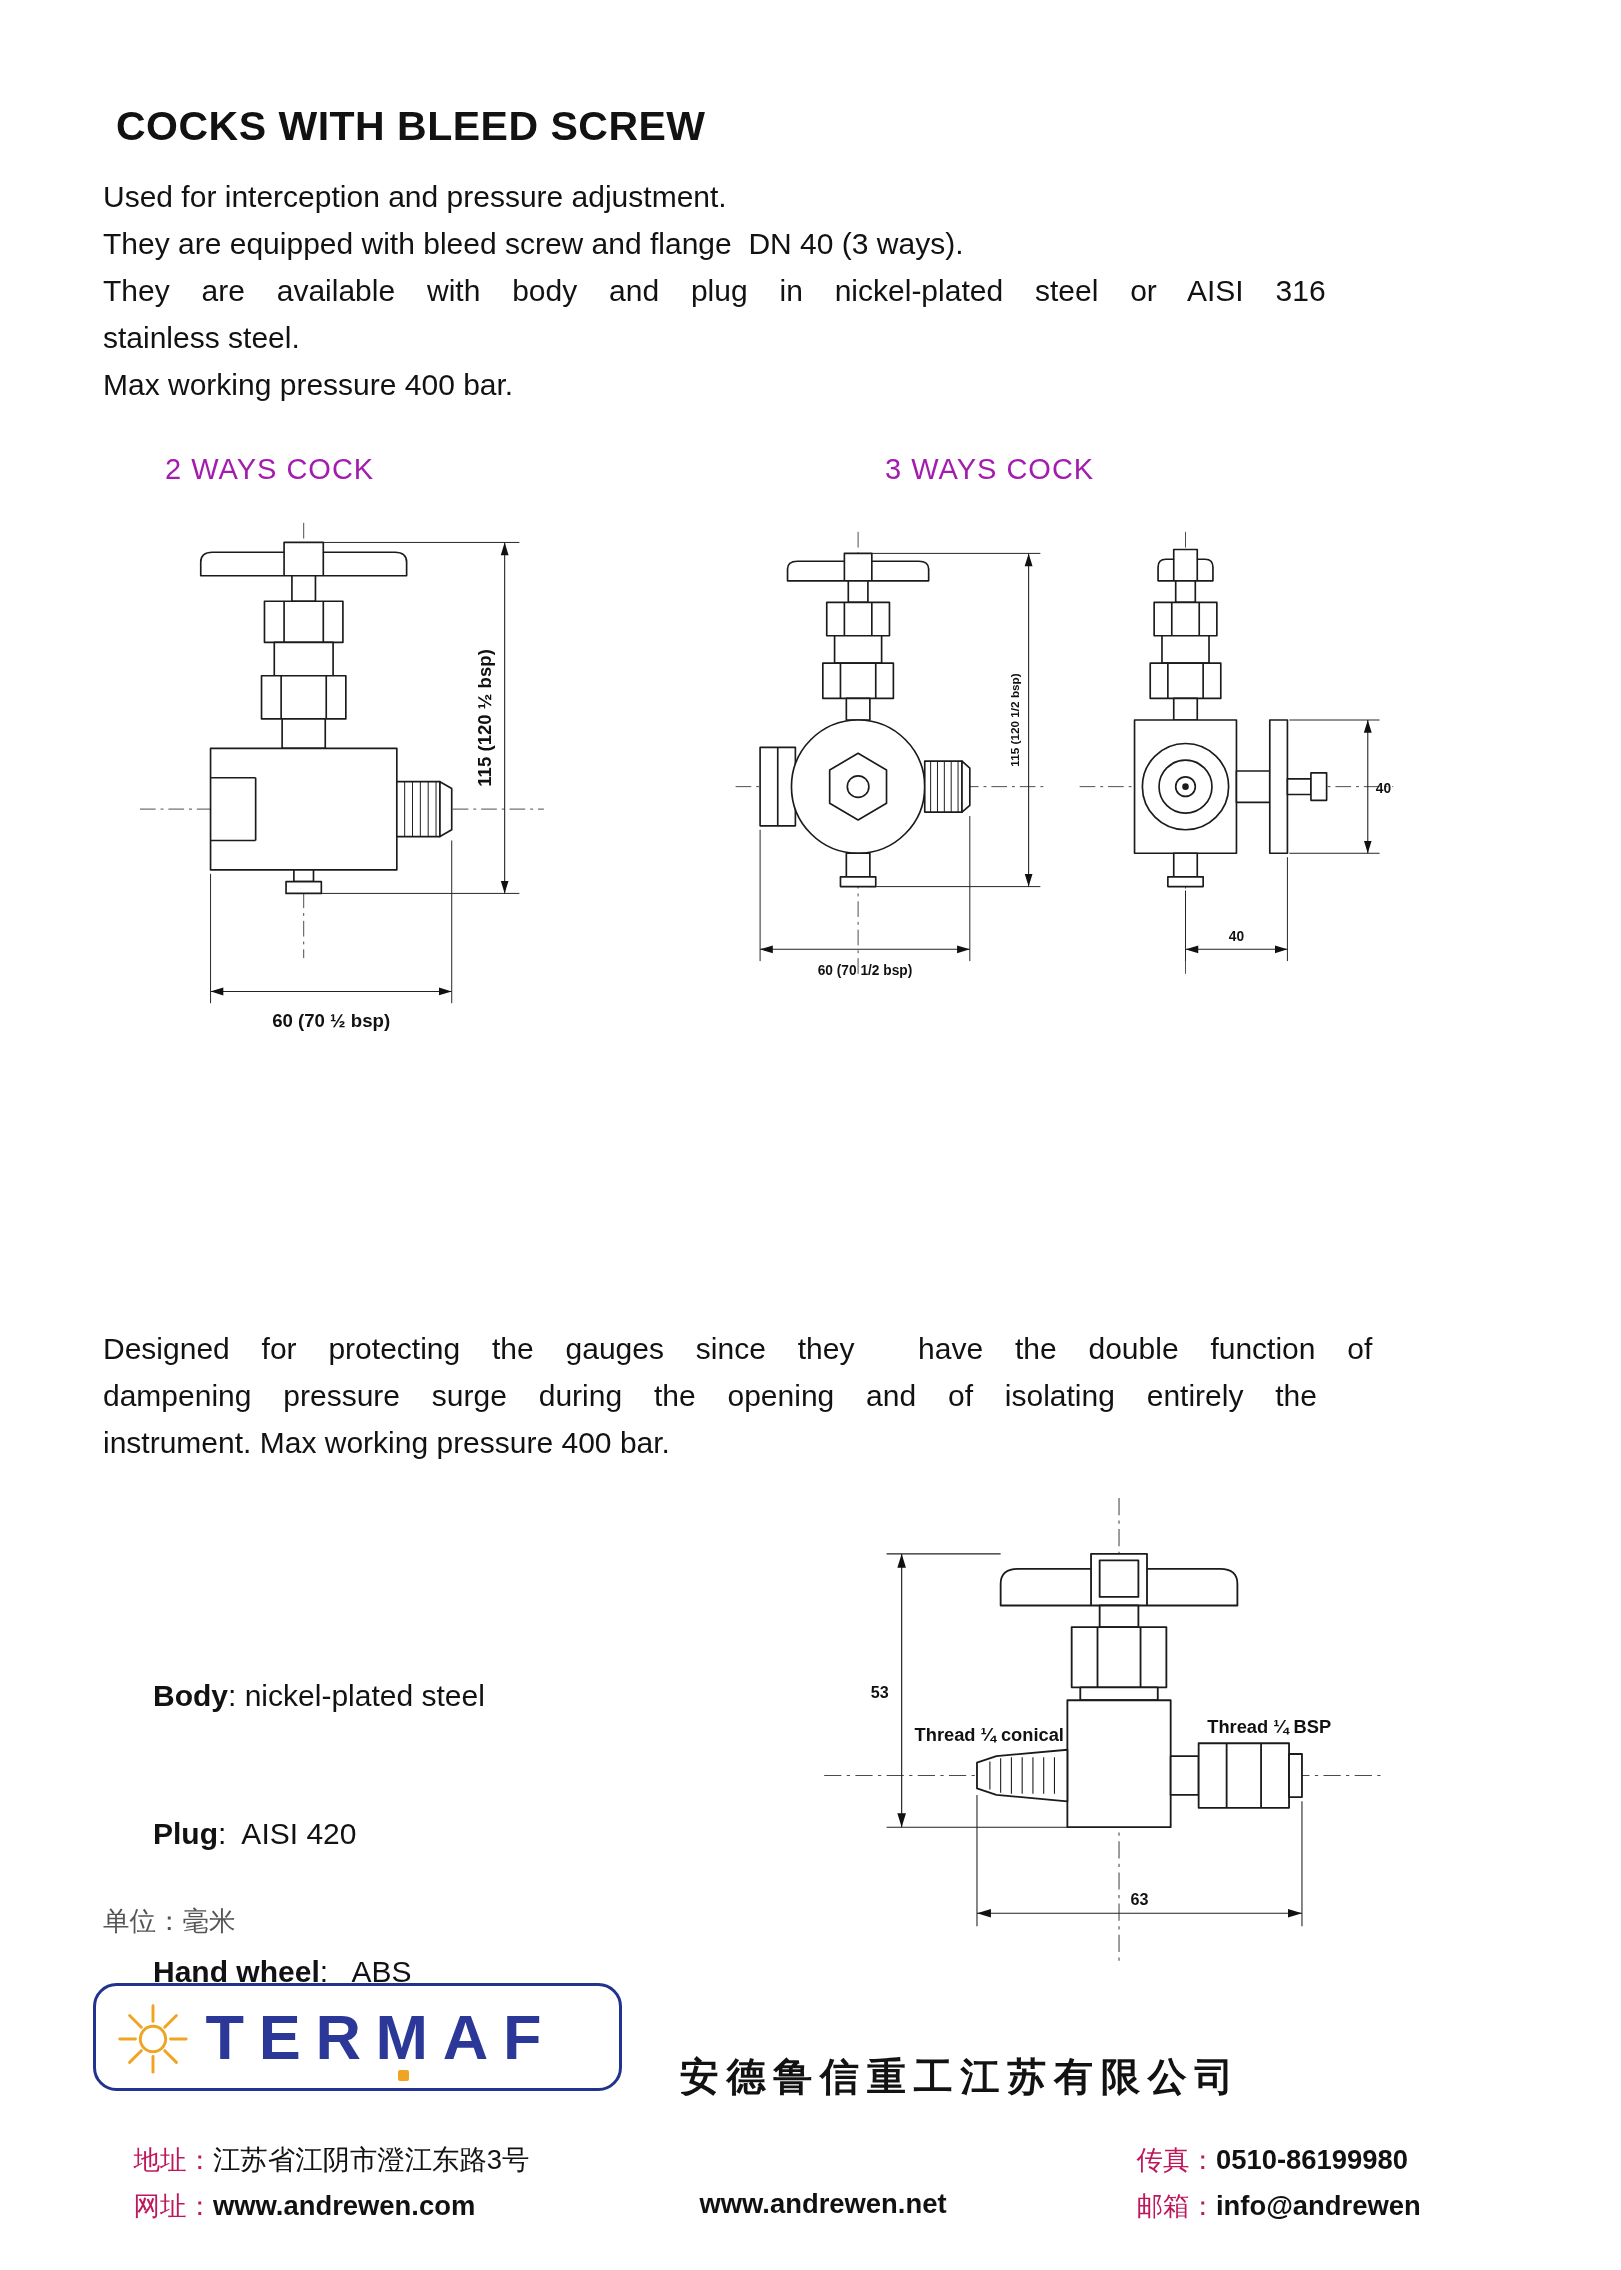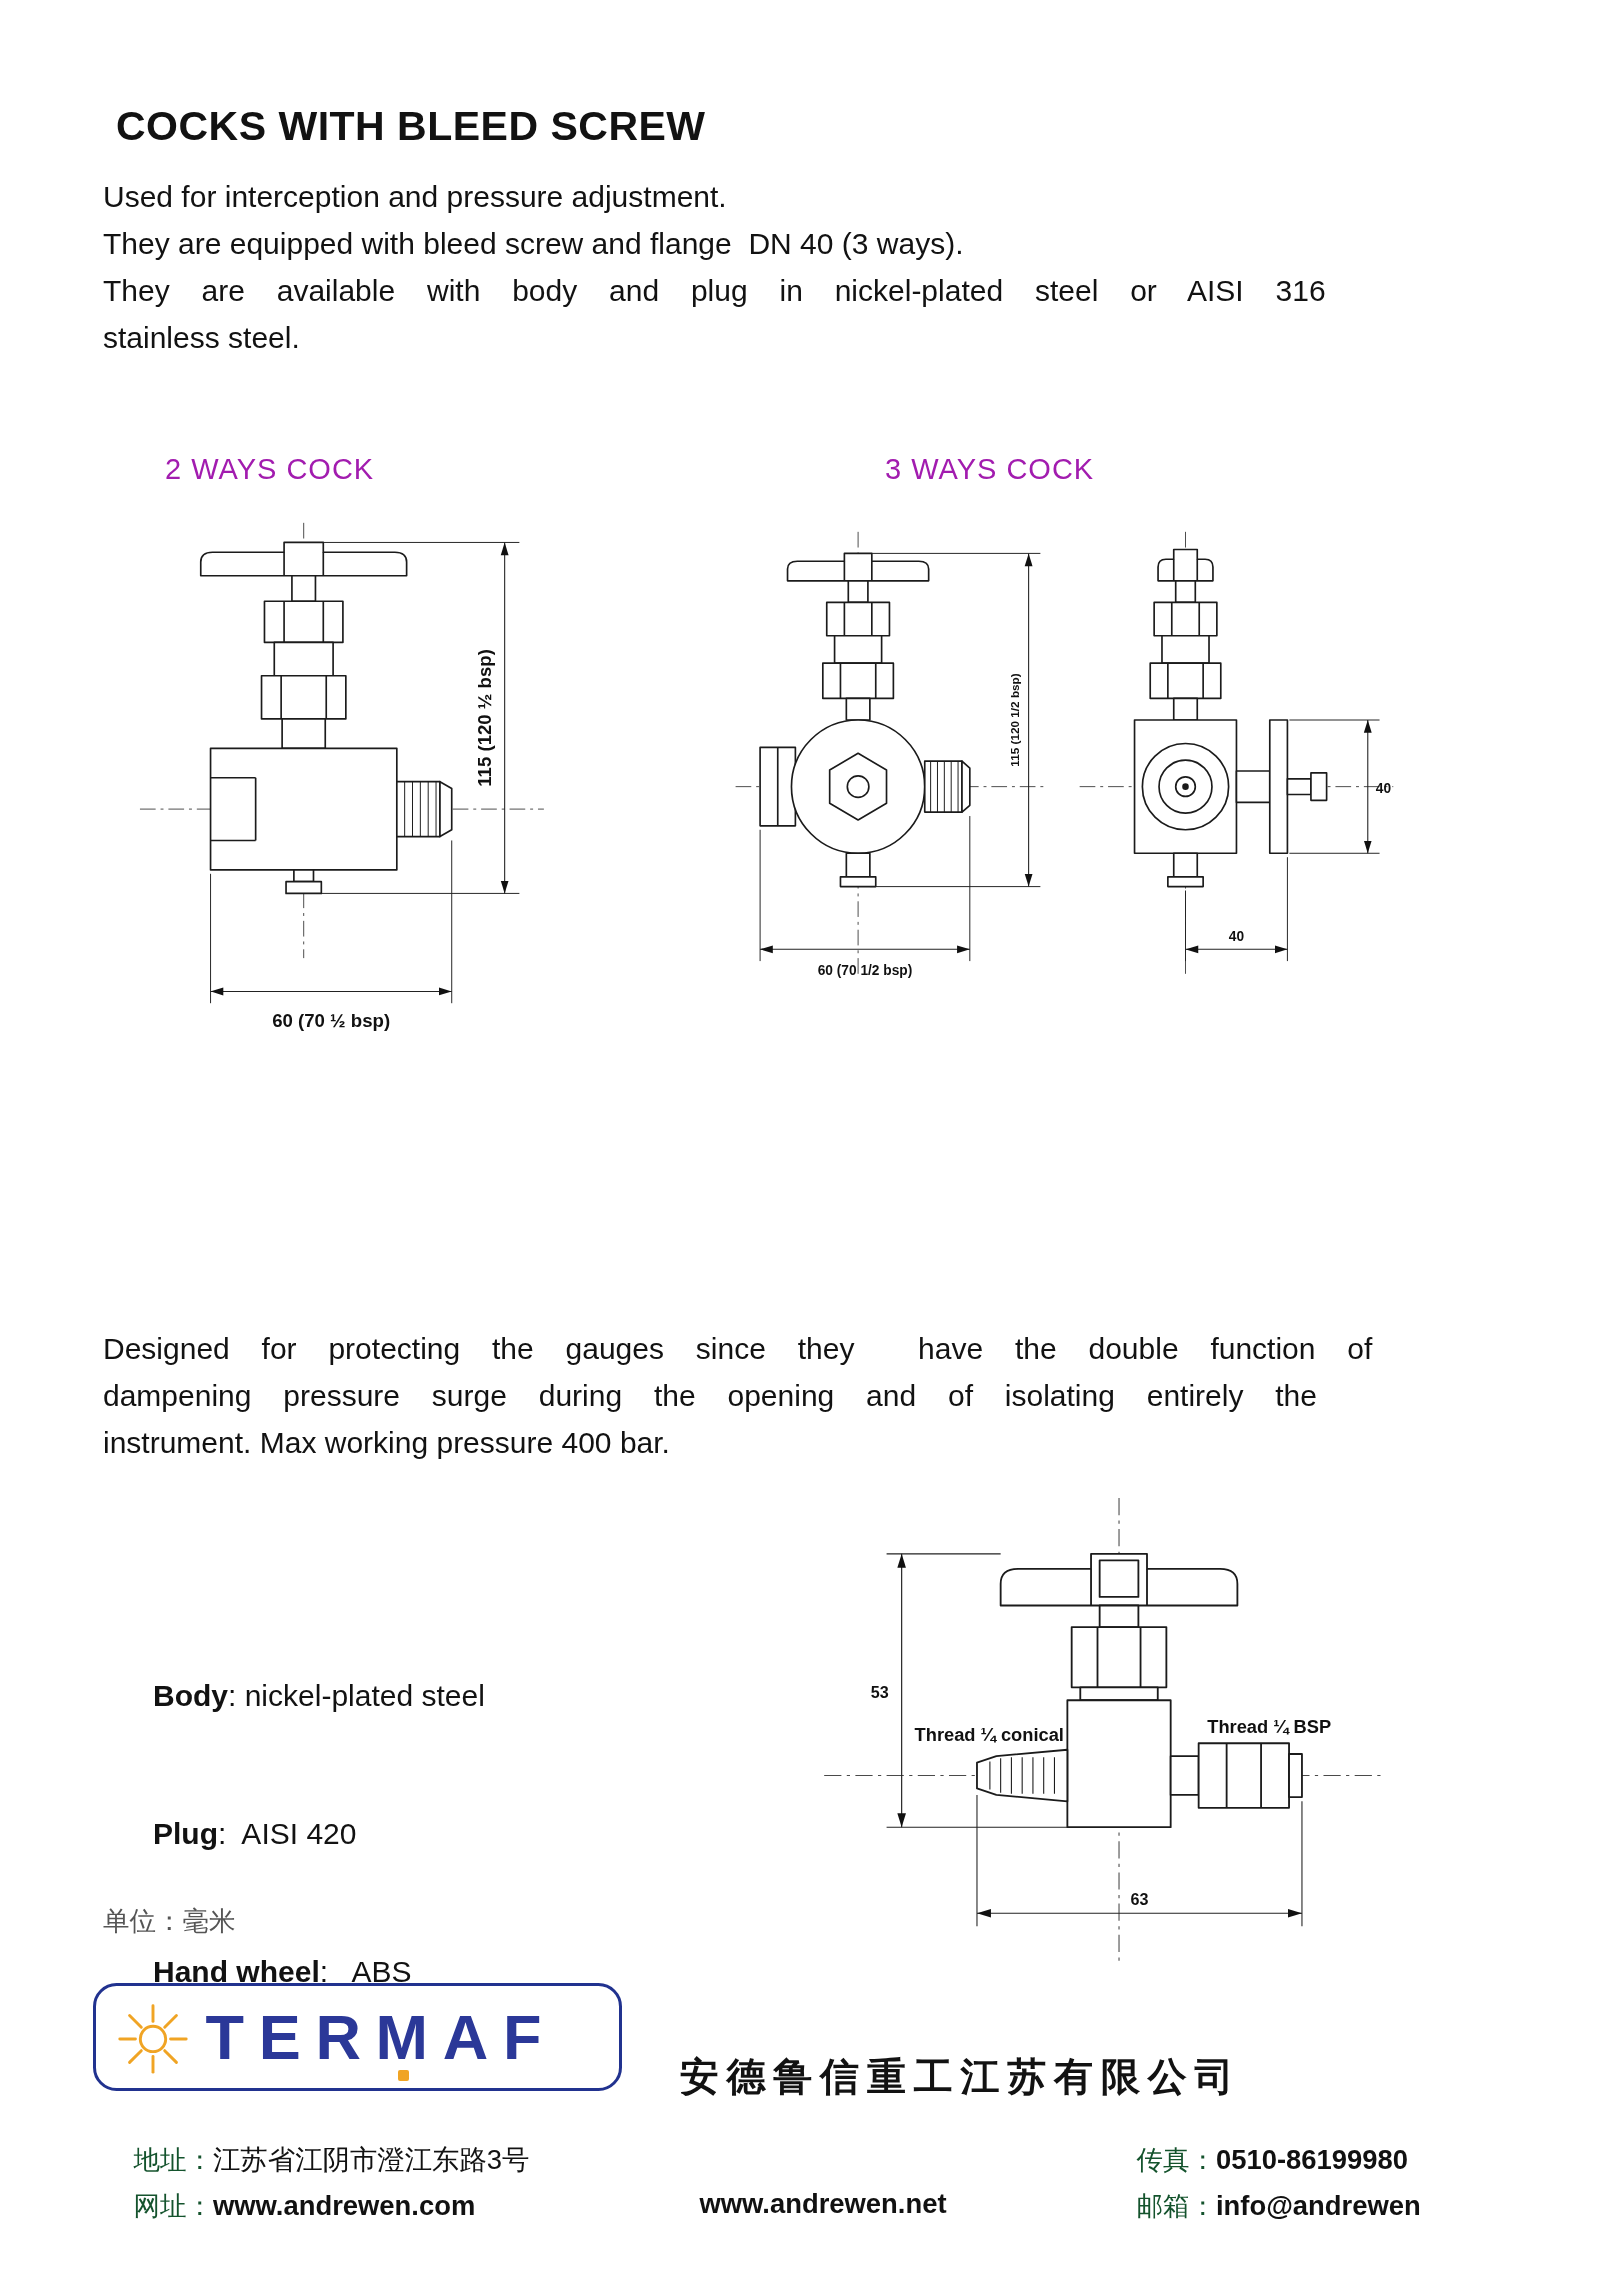--- a/index.html
+++ b/index.html
@@ -36,35 +36,36 @@
     border:3.9px solid #21328f; border-radius:23.5px;
     display:flex; align-items:center; padding-left:15.7px; gap:11.8px;
   }
   .logo-text { font-size:63px; font-weight:800; color:#2b3898; letter-spacing:14.7px; }
   .logo-dot { position:absolute; left:302px; top:84px; width:10.8px; height:10.8px; background:#f0a424; border-radius:2px; }
 
   .company-cn { left:647px; top:2050px; width:627px; text-align:center;
     font-size:39px; font-weight:bold; letter-spacing:7.8px; white-space:nowrap; }
 
   .footer-seg { font-size:27.4px; white-space:pre-wrap; }
-  .footer-label { font-size:26.5px; color:#14532d; }
+  .footer-label { font-size:26.5px; color:#be185d; }
   .footer-strong { font-weight:bold; color:#111; }
 </style>
 </head>
 <body>
 
 <div class="page">
 
   <div class="abs doc-title" style="left:116px; top:103px;">COCKS WITH BLEED SCREW</div>
 
   <div class="abs" style="left:103px; top:173px; width:1431px;">
     <div class="body-line">Used for interception and pressure adjustment.</div>
     <div class="body-line">They are equipped with bleed screw and flange&nbsp; DN 40 (3 ways).</div>
     <div class="body-line jline">They are available with body and plug in nickel-plated steel or AISI 316</div>
     <div class="body-line">stainless steel.</div>
+    <div class="body-line">Max working pressure 400 bar.</div>
   </div>
 
   <div class="abs drawing-label" style="left:165px; top:453px;">2 WAYS COCK</div>
   <div class="abs drawing-label" style="left:885px; top:453px;">3 WAYS COCK</div>
 
   <svg class="abs drw" style="left:103px; top:515px;" width="470" height="549" viewBox="0 0 460 560">
     <defs>
       <marker id="aE" markerWidth="14" markerHeight="10" refX="13" refY="5" orient="auto" markerUnits="userSpaceOnUse">
         <path d="M0,1 L13,5 L0,9 Z" fill="#111"></path>
       </marker>

